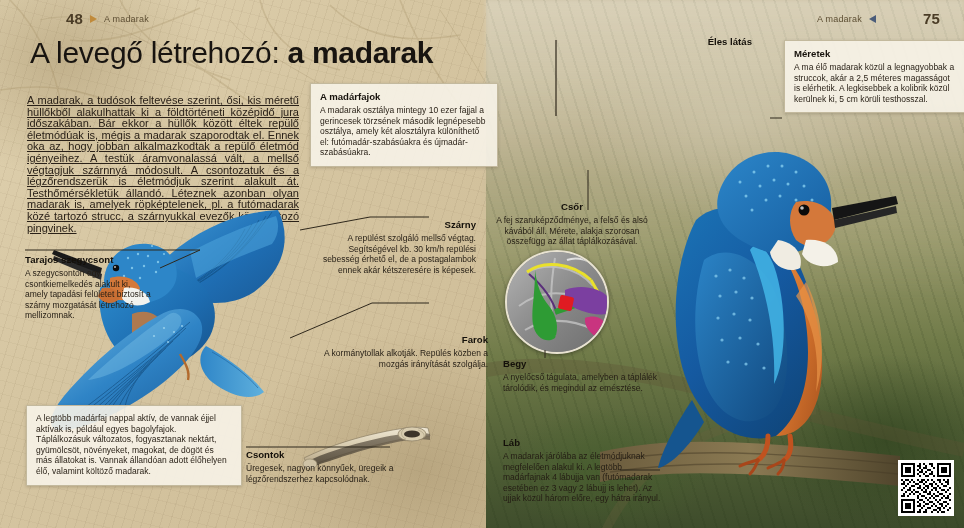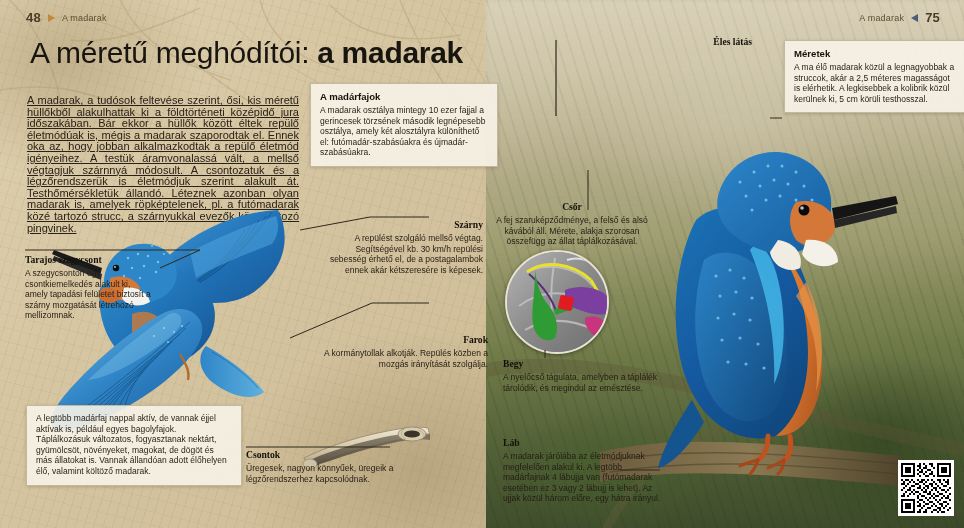--- a/index.html
+++ b/index.html
@@ -51,21 +51,21 @@
     background:linear-gradient(180deg, rgba(226,219,198,.55), rgba(186,180,150,.25) 60%, rgba(0,0,0,0));
     filter:blur(2px);
   }
   
   .hdr{
     position:absolute;top:10px;font-size:9px;color:#5d4e33;letter-spacing:.2px;
     display:flex;align-items:center;gap:7px;
   }
   .hdr.left{left:26px;}
   .hdr.right{right:24px;}
-  .folio{font-weight:bold;font-size:13px;color:#4a3c26;}
+  .folio{font-weight:bold;font-size:15px;color:#4a3c26;margin-left:40px;}
   .tri{width:0;height:0;border-top:4.5px solid transparent;border-bottom:4.5px solid transparent;}
   .tri-r{border-left:7px solid #c08a3a;}
   .tri-l{border-right:7px solid #4a5c7a;}
   
   .title{
     position:absolute;left:30px;top:36px;
     font-size:30px;color:#181410;letter-spacing:-.3px;white-space:nowrap;
   }
   .title b{font-weight:bold;}
   .title .light{font-weight:400;}
@@ -84,21 +84,21 @@
   .box h4, .lbl h4{
     margin:0 0 3px 0;font-size:9.6px;font-weight:bold;color:#17120c;
   }
   .box p, .lbl p{
     margin:0;font-size:8.5px;line-height:10.6px;color:#2b2319;
   }
   
   .lbl{position:absolute;}
   .lbl.r{text-align:right;}
   .lbl.c{text-align:center;}
-  .lbl h4{color:#14100a;font-family:Liberation Serif, serif;}
+  .lbl h4{color:#14100a;}
   .lbl p{color:#241d14;}
   
   .bird-fly{position:absolute;left:40px;top:196px;width:330px;height:240px;}
   .bird-perch{position:absolute;left:600px;top:100px;width:300px;height:400px;}
   .bone{position:absolute;left:300px;top:420px;width:135px;height:60px;}
   .anat{
     position:absolute;left:505px;top:250px;width:100px;height:100px;border-radius:50%;
     overflow:hidden;border:2px solid #e9e3d2;box-shadow:0 1px 4px rgba(0,0,0,.4);
     background:#8e8e8e;
   }
@@ -146,21 +146,21 @@
     <span class="tri tri-r"></span>
     <span>A madarak</span>
   </div>
   <div class="hdr right">
     <span>A madarak</span>
     <span class="tri tri-l"></span>
     <span class="folio">75</span>
   </div>
 
   <div class="title">
-    <span class="light">A méretű meghódítói: </span><b>a madarak</b>
+    <span class="light">A levegő létrehozó: </span><b>a madarak</b>
   </div>
 
   <p class="intro">A madarak, a tudósok feltevése szerint, ősi, kis méretű hüllőkből alakulhattak ki a földtörténeti középidő jura időszakában. Bár ekkor a hüllők között éltek repülő életmódúak is, mégis a madarak szaporodtak el. Ennek oka az, hogy jobban alkalmazkodtak a repülő életmód igényeihez. A testük áramvonalassá vált, a mellső végtagjuk szárnnyá módosult. A csontozatuk és a légzőrendszerük is életmódjuk szerint alakult át. Testhőmérsékletük állandó. Léteznek azonban olyan madarak is, amelyek röpképtelenek, pl. a futómadarak közé tartozó strucc, a szárnyukkal evezők közé tartozó pingvinek.</p>
 
   <svg class="bird-fly" viewBox="0 0 330 240">
     <defs>
       <linearGradient id="wingU" x1="0" y1="0" x2="1" y2="1">
         <stop offset="0%" stop-color="#3f9ad6"></stop>
           <stop offset="55%" stop-color="#1f6fb5"></stop>
           <stop offset="100%" stop-color="#1a5a97"></stop>
@@ -595,21 +595,21 @@
   <div class="box" style="left:784px;top:40px;width:162px;">
     <h4>Méretek</h4>
     <p>A ma élő madarak közül a legnagyobbak a struccok, akár a 2,5 méteres magasságot is elérhetik. A legkisebbek a kolibrik közül kerülnek ki, 5 cm körüli testhosszal.</p>
   </div>
 
   <div class="lbl c" style="left:492px;top:175px;width:160px;margin-top:26px;">
     <h4>Csőr</h4>
     <p>A fej szaruképződménye, a felső és alsó kávából áll. Mérete, alakja szorosan összefügg az állat táplálkozásával.</p>
   </div>
 
-  <div class="lbl r" style="left:329px;top:219px;width:154px;">
+  <div class="lbl r" style="left:322px;top:219px;width:154px;">
     <h4>Szárny</h4>
     <p>A repülést szolgáló mellső végtag. Segítségével kb. 30 km/h repülési sebesség érhető el, de a postagalambok ennek akár kétszeresére is képesek.</p>
   </div>
 
   <div class="lbl r" style="left:322px;top:305px;width:166px;margin-top:29px;">
     <h4>Farok</h4>
     <p>A kormánytollak alkotják. Repülés közben a mozgás irányítását szolgálja.</p>
   </div>
 
   <div class="lbl" style="left:25px;top:254px;width:128px;">

